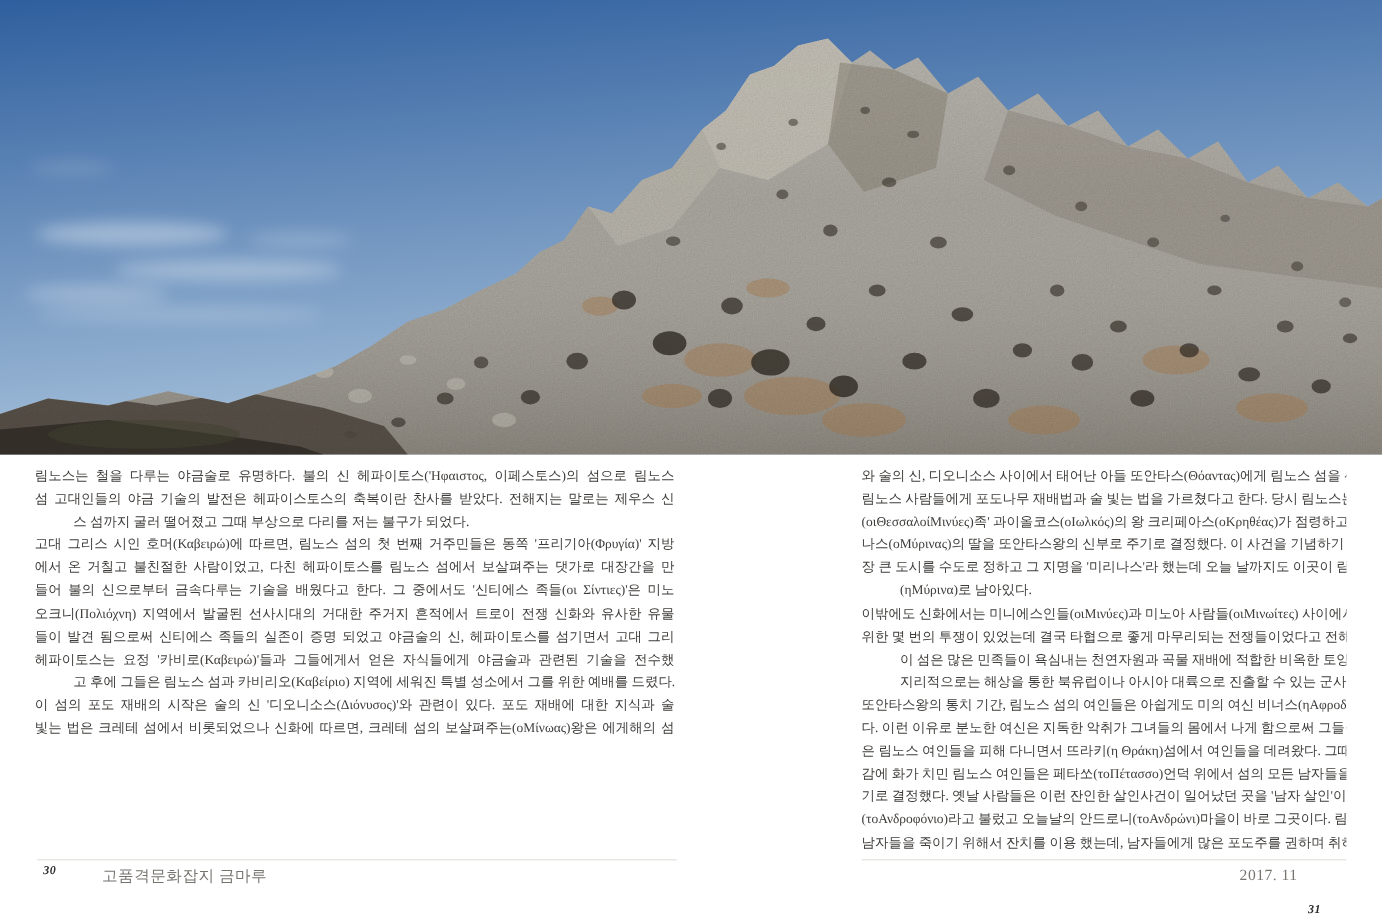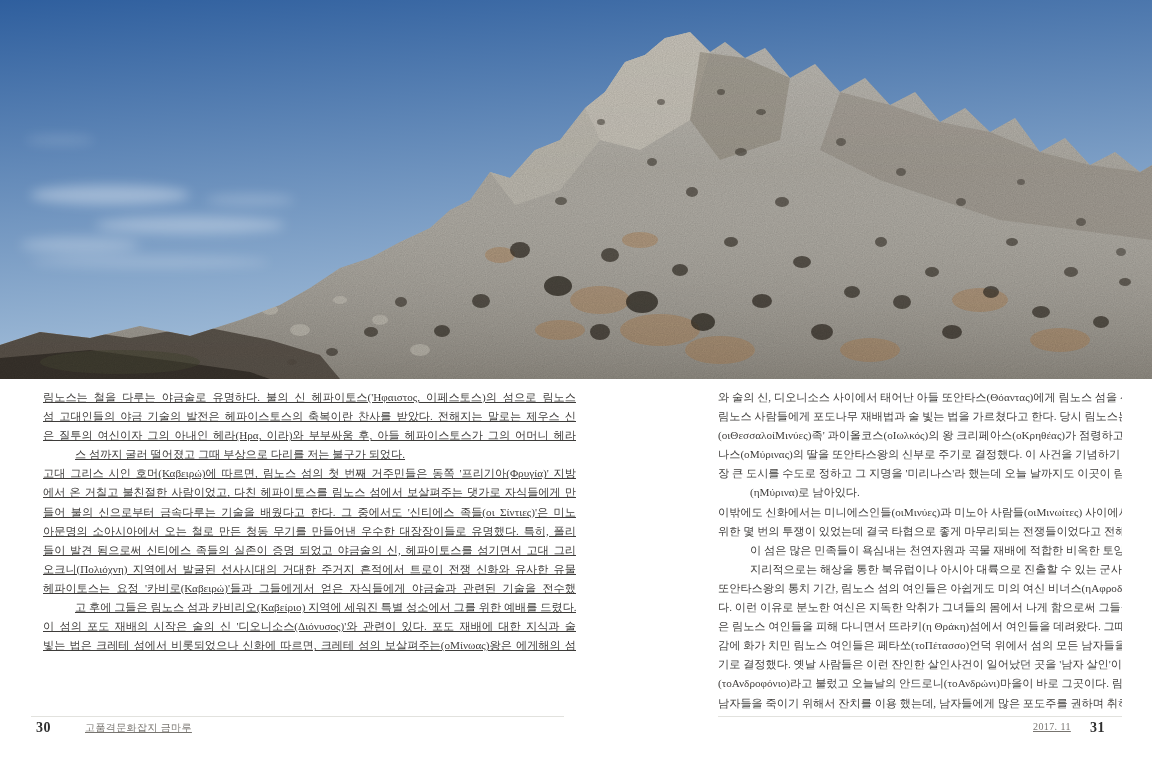--- a/index.html
+++ b/index.html
@@ -16,40 +16,41 @@
   .stopA{stop-color:var(--sky-top,#2f5f9e);}
   .stopB{stop-color:var(--sky-horizon,#a9c3dc);}
   .rock-base{fill:var(--rock,#b5b1a8);}
   .cave{fill:var(--cave,#352f27);}
   .lichen{fill:var(--lichen,#b8834a);opacity:.4;}
   .boulder{fill:#d8d3c8;opacity:.5;}
   .column{
     position:absolute;top:388px;
     font-size:11.2px;line-height:19.1px;
   }
-  .col-left{left:43px;width:533px;text-decoration:underline;}
+  .col-left{left:29px;width:533px;}
   .col-right{left:718px;width:404px;}
   .line{
     height:19.1px;overflow:hidden;white-space:nowrap;
     text-align:justify;text-align-last:justify;
   }
   .line.para-end{text-align-last:left;margin-left:32px;}
   .footer-rule{
     position:absolute;top:716px;height:1px;background:#e2e2de;
   }
   .rule-left{left:31px;width:533px;}
   .rule-right{left:718px;width:404px;}
   .folio{
-    position:absolute;top:720px;font-size:14px;font-weight:bold;color:#2f2f2f;
+    position:absolute;top:720px;font-size:10px;font-weight:bold;color:#2f2f2f;
     letter-spacing:.5px;
+    font-style:italic;
   }
   .folio-left{left:36px;}
-  .folio-right{left:1090px;}
+  .folio-right{left:1090px;margin-top:33px;}
   .footer-label{
-    position:absolute;top:721px;font-size:10px;color:#77746f;letter-spacing:.4px;text-decoration:underline;
+    position:absolute;top:721px;font-size:13px;color:#77746f;letter-spacing:.4px;
   }
   .label-left{left:85px;}
   .label-right{left:1033px;}
 </style>
 </head>
 <body>
 
 <div class="photo">
   <svg width="1152" height="379" viewBox="0 0 1152 379" preserveAspectRatio="none">
     <defs>
@@ -165,28 +166,26 @@
 
         <rect x="0" y="0" width="1152" height="379" filter="url(#rough)" opacity="0.18"></rect>
       </g>
     </g>
   </svg>
 </div>
 
 <div class="column col-left">
     <div class="line">림노스는 철을 다루는 야금술로 유명하다. 불의 신 헤파이토스('Ηφαιστος, 이페스토스)의 섬으로 림노스</div>
     <div class="line">섬 고대인들의 야금 기술의 발전은 헤파이스토스의 축복이란 찬사를 받았다. 전해지는 말로는 제우스 신</div>
-    <div class="line">은 질투의 여신이자 그의 아내인 헤라(Ηρα, 이라)와 부부싸움 후, 아들 헤파이스토스가 그의 어머니 헤라</div>
     <div class="line para-end">스 섬까지 굴러 떨어졌고 그때 부상으로 다리를 저는 불구가 되었다.</div>
     <div class="line">고대 그리스 시인 호머(Καβειρώ)에 따르면, 림노스 섬의 첫 번째 거주민들은 동쪽 '프리기아(Φρυγία)' 지방</div>
-    <div class="line">에서 온 거칠고 불친절한 사람이었고, 다친 헤파이토스를 림노스 섬에서 보살펴주는 댓가로 자식들에게 만</div>
+    <div class="line">에서 온 거칠고 불친절한 사람이었고, 다친 헤파이토스를 림노스 섬에서 보살펴주는 댓가로 대장간을 만</div>
     <div class="line">들어 불의 신으로부터 금속다루는 기술을 배웠다고 한다. 그 중에서도 '신티에스 족들(οι Σίντιες)'은 미노</div>
-    <div class="line">아문명의 소아시아에서 오는 철로 만든 청동 무기를 만들어낸 우수한 대장장이들로 유명했다. 특히, 폴리</div>
+    <div class="line">오크니(Πολιόχνη) 지역에서 발굴된 선사시대의 거대한 주거지 흔적에서 트로이 전쟁 신화와 유사한 유물</div>
     <div class="line">들이 발견 됨으로써 신티에스 족들의 실존이 증명 되었고 야금술의 신, 헤파이토스를 섬기면서 고대 그리</div>
-    <div class="line">오크니(Πολιόχνη) 지역에서 발굴된 선사시대의 거대한 주거지 흔적에서 트로이 전쟁 신화와 유사한 유물</div>
     <div class="line">헤파이토스는 요정 '카비로(Καβειρώ)'들과 그들에게서 얻은 자식들에게 야금술과 관련된 기술을 전수했</div>
     <div class="line para-end">고 후에 그들은 림노스 섬과 카비리오(Καβείριο) 지역에 세워진 특별 성소에서 그를 위한 예배를 드렸다.</div>
     <div class="line">이 섬의 포도 재배의 시작은 술의 신 '디오니소스(Διόνυσος)'와 관련이 있다. 포도 재배에 대한 지식과 술</div>
     <div class="line">빛는 법은 크레테 섬에서 비롯되었으나 신화에 따르면, 크레테 섬의 보살펴주는(οΜίνωας)왕은 에게해의 섬</div>
   </div>
 
 <div class="column col-right">
     <div class="line">와 술의 신, 디오니소스 사이에서 태어난 아들 또안타스(Θόαντας)에게 림노스 섬을 선물했다. 또안타스는</div>
     <div class="line">림노스 사람들에게 포도나무 재배법과 술 빛는 법을 가르쳤다고 한다. 당시 림노스는 '떼살로스 미니이스</div>
     <div class="line">(οιΘεσσαλοίΜινύες)족' 과이올코스(οΙωλκός)의 왕 크리페아스(οΚρηθέας)가 점령하고 있었고, 그들은 미리</div>

